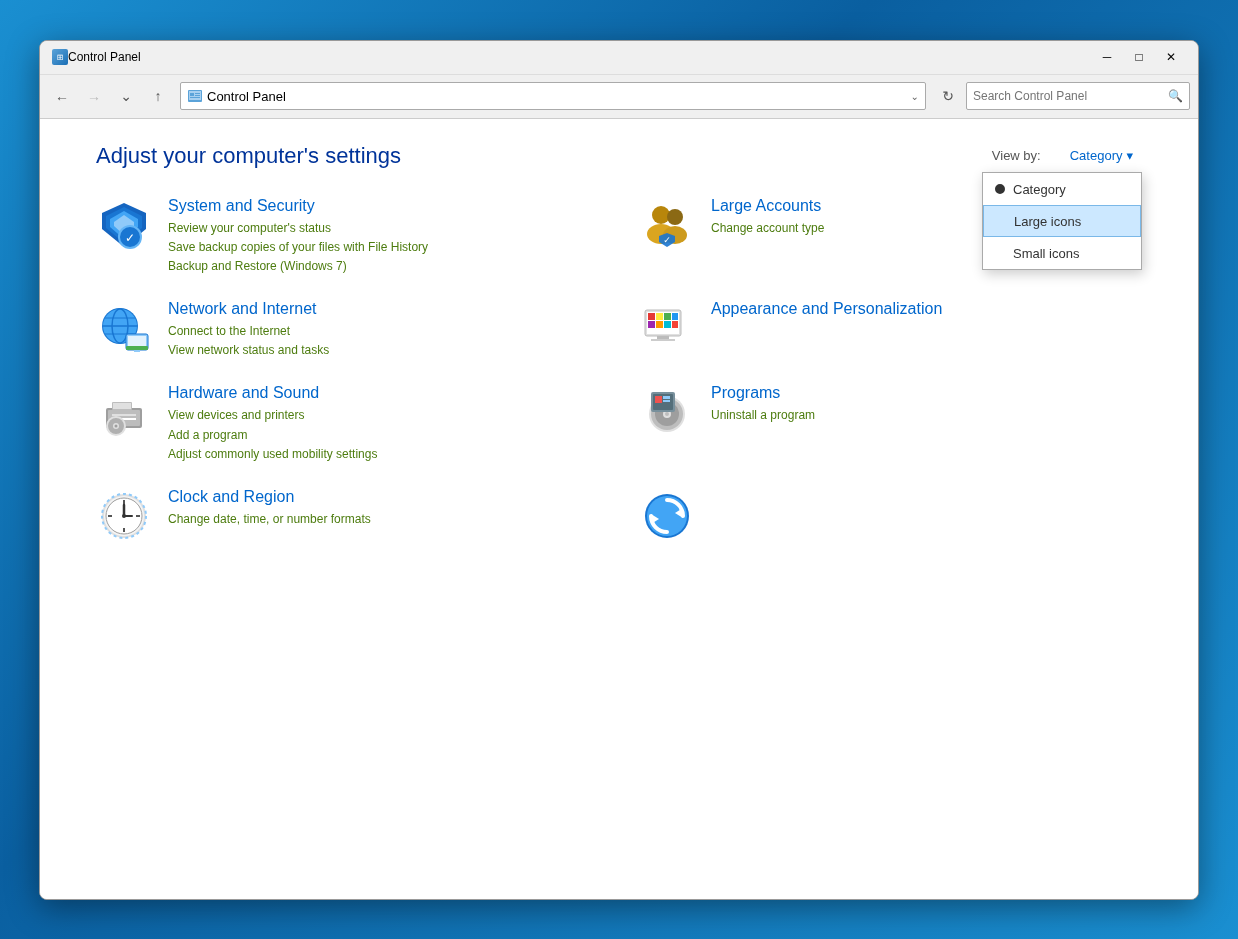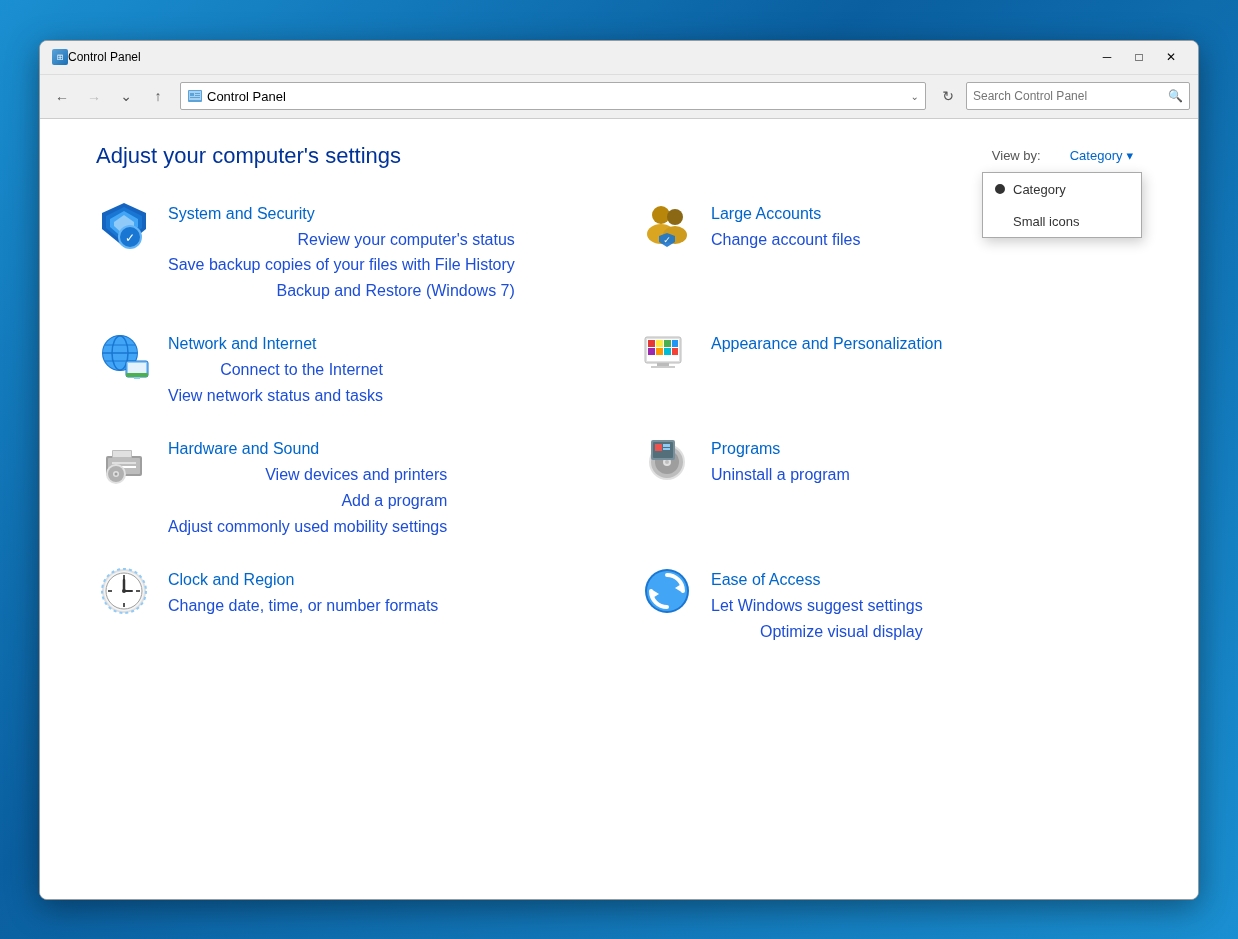--- a/index.html
+++ b/index.html
@@ -232,29 +232,27 @@
       justify-content: center;
     }
     .cat-content {}
     .cat-title {
       font-size: 16px;
       color: #0066cc;
       cursor: pointer;
       text-decoration: none;
       display: block;
       margin-bottom: 4px;
-      margin-top: 8px;
     }
     .cat-link {
-      font-size: 16px;
-      color: #1d4ed8;
+      font-size: 12px;
+      color: #4d7c0f;
       cursor: pointer;
       display: block;
       line-height: 1.6;
-      text-align: right;
     }
 
     
     .cp-title-icon {
       width: 16px;
       height: 16px;
       background: linear-gradient(135deg, #5ba3d9, #1a6fb5);
       border-radius: 2px;
       display: flex;
       align-items: center;
@@ -315,20 +313,24 @@
         <div class="view-by-dropdown">
           <span>Category</span>
           <span>▾</span>
         </div>
 
         <div class="dropdown-menu">
           <div class="dropdown-item">
             <span class="radio-dot"></span>
             <span>Category</span>
           </div>
+          <div class="dropdown-item selected">
+            <span class="radio-empty"></span>
+            <span>Large icons</span>
+          </div>
           <div class="dropdown-item">
             <span class="radio-empty"></span>
             <span>Small icons</span>
           </div>
         </div>
       </div>
     </div>
 
     <div class="categories-grid">
 
@@ -361,21 +363,21 @@
             <ellipse cx="20" cy="35" rx="14" ry="10" fill="#daa520"></ellipse>
             <circle cx="34" cy="18" r="8" fill="#8b6914"></circle>
             <ellipse cx="34" cy="36" rx="12" ry="9" fill="#cd9b1d"></ellipse>
 
             <polygon points="26,34 34,37 34,43 26,48 18,43 18,37" fill="#1976d2" opacity="0.9"></polygon>
             <text x="26" y="44" text-anchor="middle" font-size="9" fill="white">✓</text>
           </svg>
         </div>
         <div class="cat-content">
           <a class="cat-title">Large Accounts</a>
-          <span class="cat-link">Change account files</span>
+          <span class="cat-link">Change account type</span>
         </div>
       </div>
 
       <div class="category-item">
         <div class="cat-icon">
           <svg width="52" height="52" viewBox="0 0 52 52">
 
             <circle cx="22" cy="24" r="18" fill="#1976d2"></circle>
             <circle cx="22" cy="24" r="17" fill="#42a5f5"></circle>
             <ellipse cx="22" cy="24" rx="8" ry="17" fill="none" stroke="#1976d2" stroke-width="1.5"></ellipse>
@@ -505,22 +507,17 @@
 
             <circle cx="26" cy="26" r="22" fill="#1976d2"></circle>
             <circle cx="26" cy="26" r="20" fill="#42a5f5"></circle>
 
             <path d="M26,10 A16,16 0 0,1 42,26" fill="none" stroke="white" stroke-width="4" stroke-linecap="round"></path>
             <polygon points="42,18 42,28 34,23" fill="white"></polygon>
             <path d="M26,42 A16,16 0 0,1 10,26" fill="none" stroke="white" stroke-width="4" stroke-linecap="round"></path>
             <polygon points="10,34 10,24 18,29" fill="white"></polygon>
           </svg>
         </div>
-        <div class="cat-content">
-          <a class="cat-title">Ease of Access</a>
-          <span class="cat-link">Let Windows suggest settings</span>
-          <span class="cat-link">Optimize visual display</span>
-        </div>
       </div>
 
     </div>
   </div>
 </div>
 
 </body></html>

